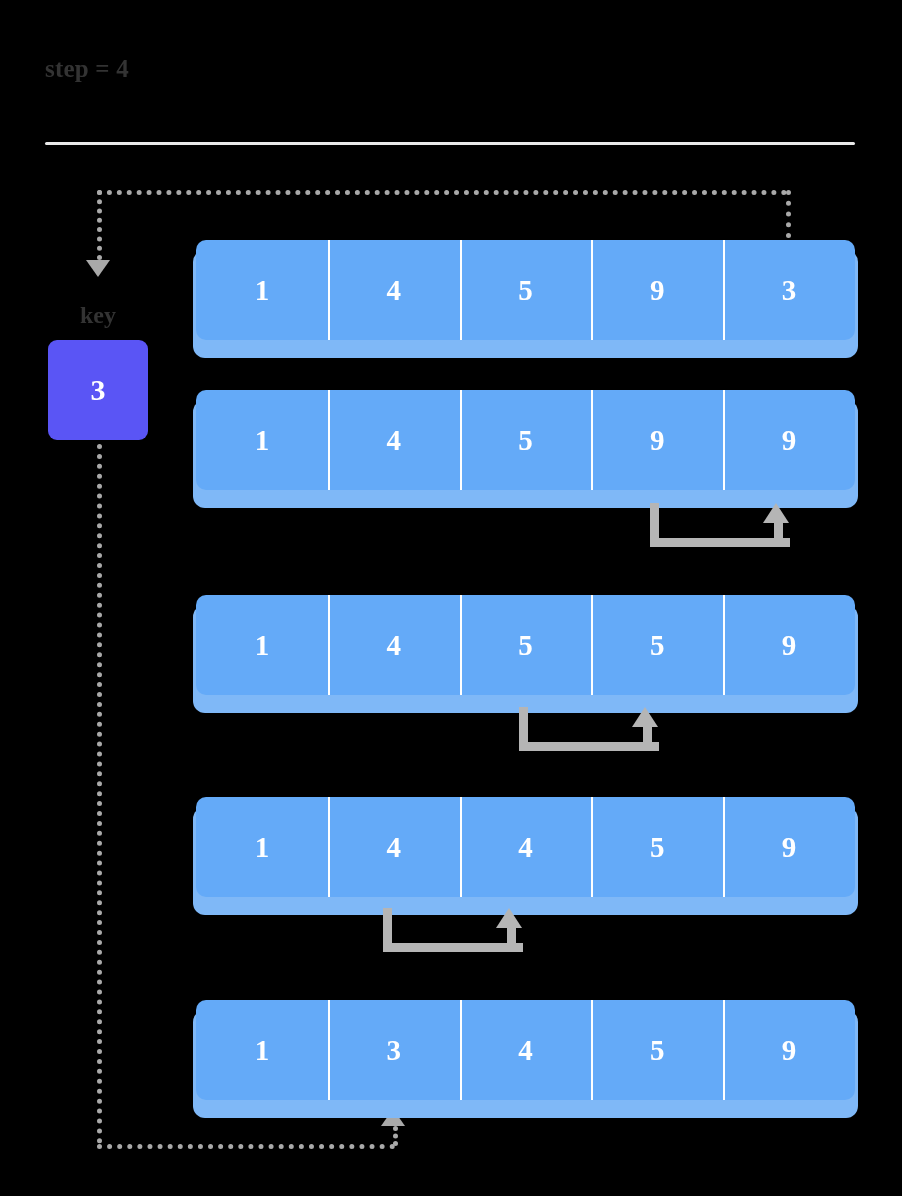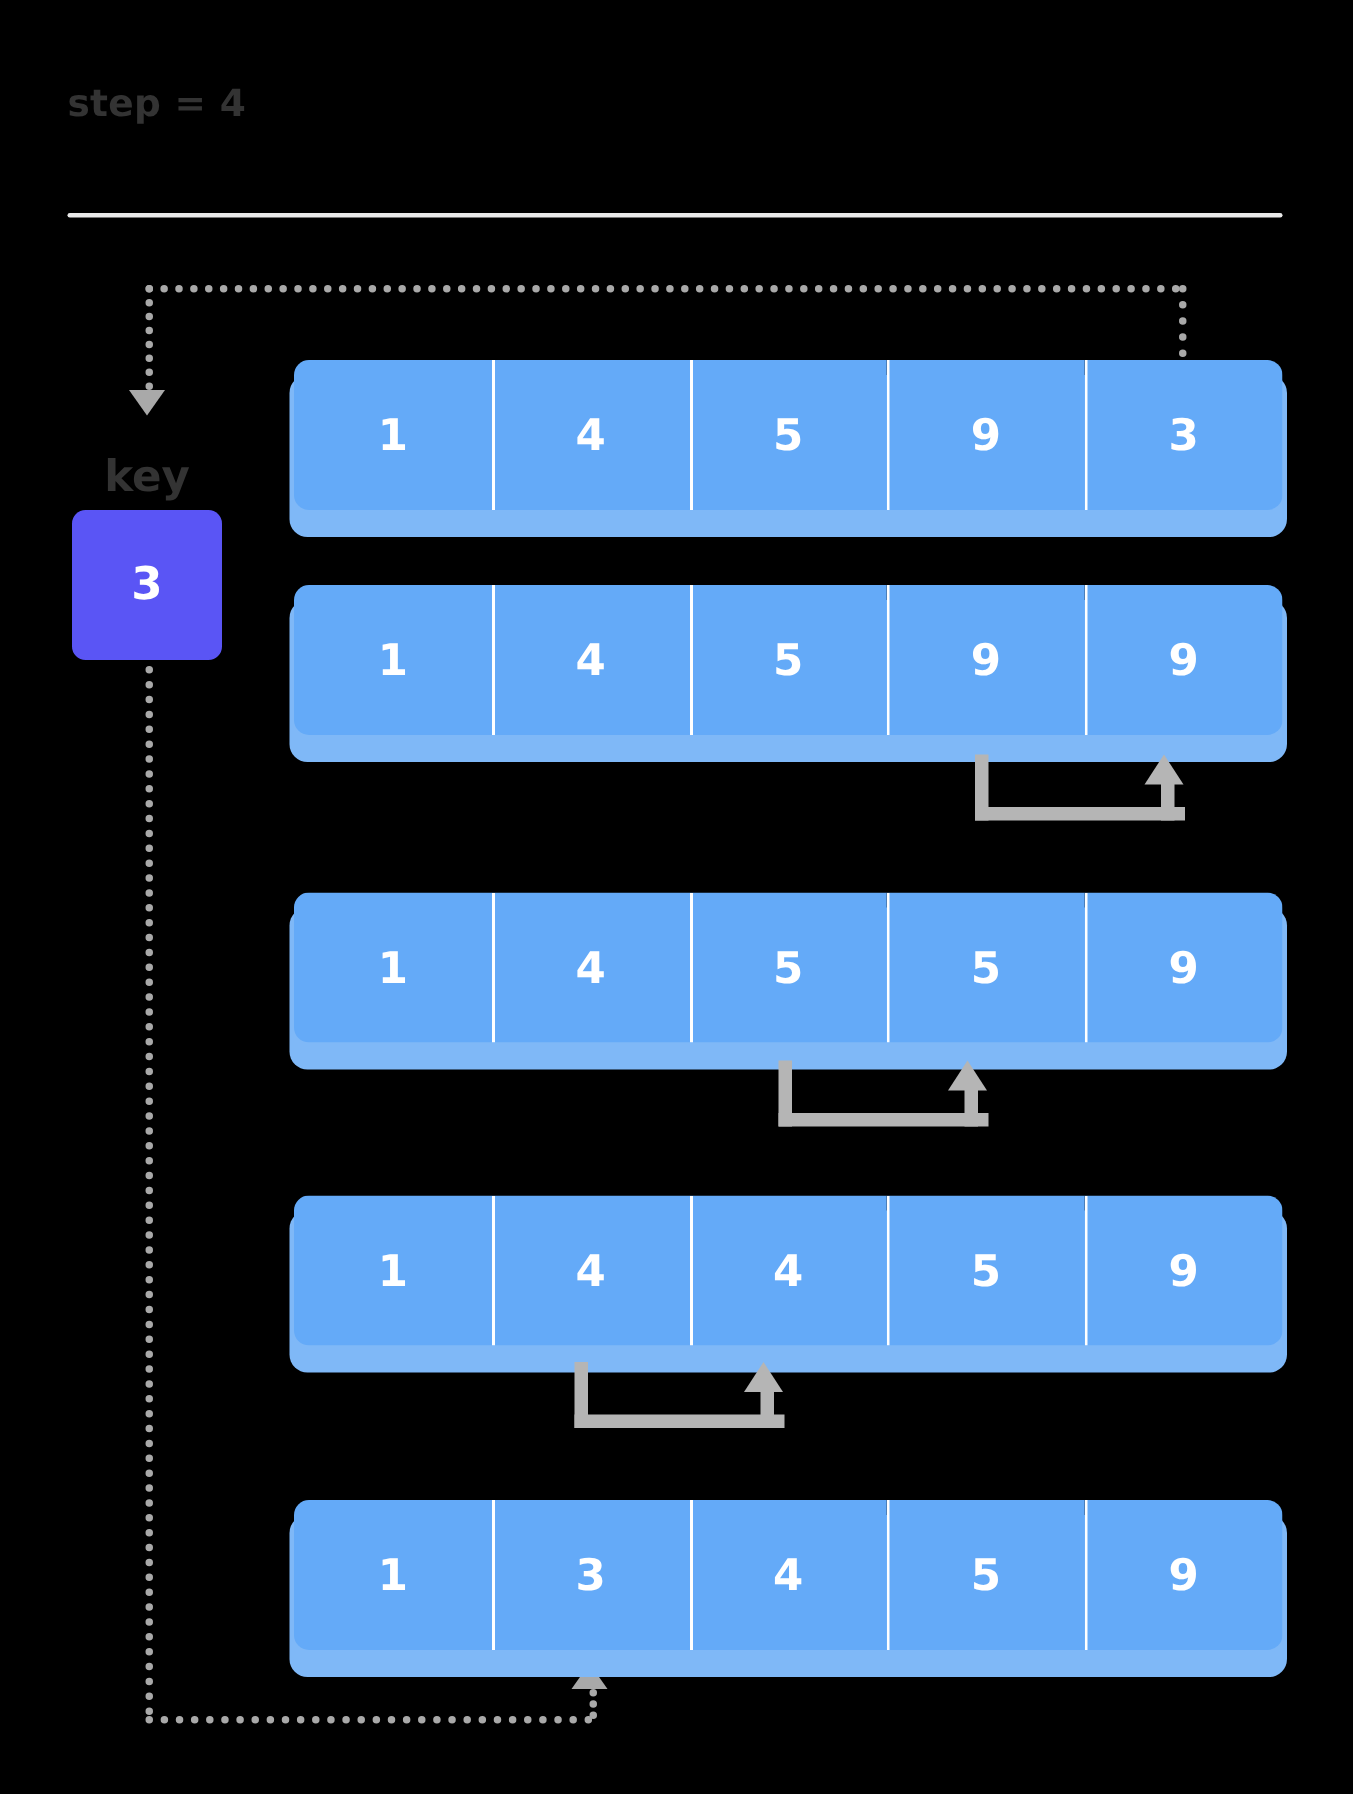--- a/index.html
+++ b/index.html
@@ -1,28 +1,28 @@
 <!DOCTYPE html>
 <html><head>
 <meta charset="utf-8">
 <style>
   html,body{margin:0;padding:0;background:#000;}
   body{width:902px;height:1196px;position:relative;overflow:hidden;
        font-family:"DejaVu Sans","Liberation Sans",sans-serif;}
-  .stage{position:absolute;left:0;top:0;width:902px;height:1028px;}
+  .stage{position:absolute;left:0;top:0;width:902px;height:1028px;font-family:Liberation Serif, serif;}
 
   
   .title{position:absolute;left:45px;top:56px;font-size:25px;font-weight:bold;
          color:#333333;letter-spacing:.2px;line-height:1;}
   .rule{position:absolute;left:45px;top:142px;width:810px;height:3px;
         background:#e9e9e9;border-radius:2px;}
 
   
   .key-label{position:absolute;left:48px;top:303px;width:100px;text-align:center;
-             font-size:29px;font-weight:bold;color:#333333;line-height:1;}
+             font-size:24px;font-weight:bold;color:#333333;line-height:1;}
   .key-box{position:absolute;left:48px;top:340px;width:100px;height:100px;
            background:#5a55f5;border-radius:9px;display:flex;align-items:center;
            justify-content:center;}
   .key-box span{font-size:30px;font-weight:bold;color:#ffffff;line-height:1;}
 
   
   .dot-h{position:absolute;height:0;border-top:5px dotted #a9a9a9;}
   .dot-v{position:absolute;width:0;border-left:5px dotted #a9a9a9;}
   .tri-down{position:absolute;width:0;height:0;border-left:12px solid transparent;
             border-right:12px solid transparent;border-top:17px solid #a9a9a9;}

